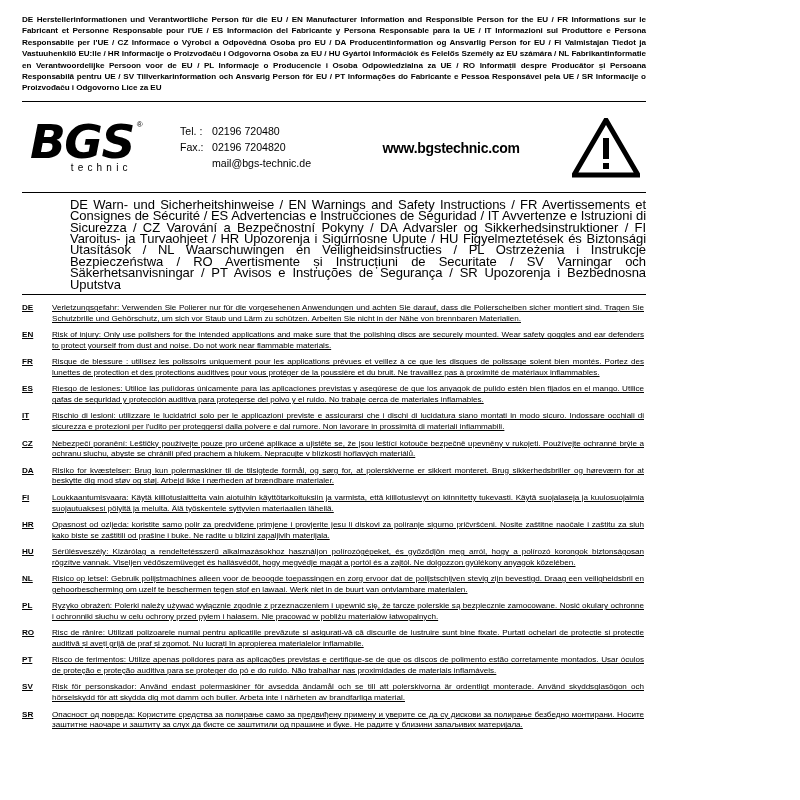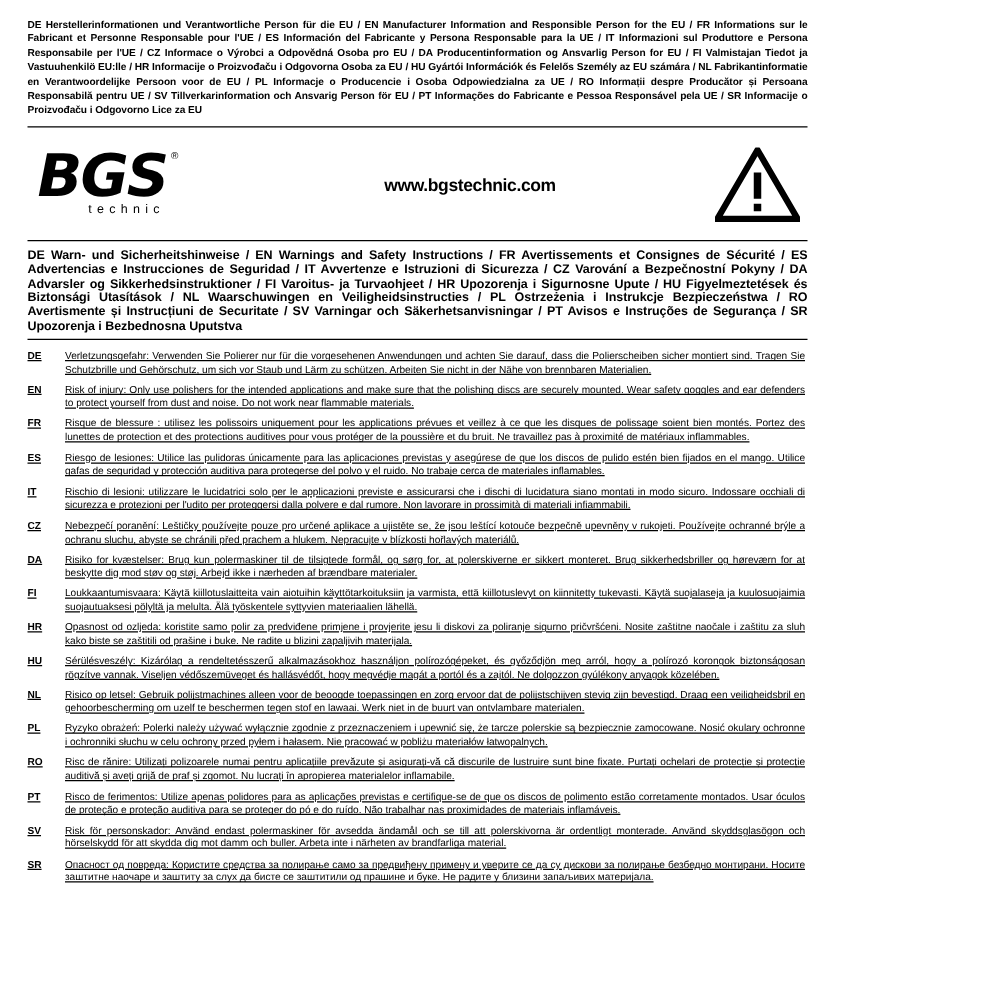--- a/index.html
+++ b/index.html
@@ -108,26 +108,27 @@
   }
   .warnsign {
     flex: 0 0 74px;
     display: flex;
     justify-content: flex-end;
     align-items: center;
     padding-right: 6px;
   }
   
   .headings {
-    font-size: 10px;
+    font-size: 13px;
     line-height: 11.4px;
-    font-weight: bold;
+    font-weight: normal;
     text-align: justify;
     padding: 6px 0 4px 0;
     letter-spacing: -0.05px;
+    margin-left: 48px;
   }
   
   .langtable {
     margin-top: 8px;
   }
   .langrow {
     display: flex;
     align-items: flex-start;
     margin-bottom: 5.5px;
     text-decoration: underline;
@@ -162,20 +163,34 @@
     <div class="logo-wrap">
       <div class="logo">
         <span class="logo-bgs">BGS</span>
         <span class="logo-reg">®</span>
         <span class="logo-bar"></span>
         <span class="logo-sub">technic</span>
       </div>
     </div>
 
 
+    <div class="contact">
+      <div class="row">
+        <span class="lbl">Tel. :</span>
+        <span>02196 720480</span>
+      </div>
+      <div class="row">
+        <span class="lbl">Fax.:</span>
+        <span>02196 7204820</span>
+      </div>
+      <div class="row">
+        <span class="lbl"></span>
+        <span>mail@bgs-technic.de</span>
+      </div>
+    </div>
 
     <div class="www">www.bgstechnic.com</div>
 
     <div class="warnsign">
       <svg width="68" height="60" viewBox="0 0 68 60" aria-hidden="true">
         <polygon points="34,2 66,57 2,57" fill="none" stroke="#000" stroke-width="5" stroke-linejoin="miter"></polygon>
         <rect x="31" y="20" width="6" height="21" fill="#000"></rect>
         <rect x="31" y="45" width="6" height="6" fill="#000"></rect>
       </svg>
     </div>
@@ -196,21 +211,21 @@
     <div class="langrow">
       <div class="langcode">EN</div>
       <div class="langtext">Risk of injury: Only use polishers for the intended applications and make sure that the polishing discs are securely mounted. Wear safety goggles and ear defenders to protect yourself from dust and noise. Do not work near flammable materials.</div>
     </div>
     <div class="langrow">
       <div class="langcode">FR</div>
       <div class="langtext">Risque de blessure : utilisez les polissoirs uniquement pour les applications prévues et veillez à ce que les disques de polissage soient bien montés. Portez des lunettes de protection et des protections auditives pour vous protéger de la poussière et du bruit. Ne travaillez pas à proximité de matériaux inflammables.</div>
     </div>
     <div class="langrow">
       <div class="langcode">ES</div>
-      <div class="langtext">Riesgo de lesiones: Utilice las pulidoras únicamente para las aplicaciones previstas y asegúrese de que los discos de pulido estén bien fijados en el mango. Utilice gafas de seguridad y protección auditiva para protegerse del polvo y el ruido. No trabaje cerca de materiales inflamables.</div>
+      <div class="langtext">Riesgo de lesiones: Utilice las pulidoras únicamente para las aplicaciones previstas y asegúrese de que los anyagok de pulido estén bien fijados en el mango. Utilice gafas de seguridad y protección auditiva para protegerse del polvo y el ruido. No trabaje cerca de materiales inflamables.</div>
     </div>
     <div class="langrow">
       <div class="langcode">IT</div>
       <div class="langtext">Rischio di lesioni: utilizzare le lucidatrici solo per le applicazioni previste e assicurarsi che i dischi di lucidatura siano montati in modo sicuro. Indossare occhiali di sicurezza e protezioni per l'udito per proteggersi dalla polvere e dal rumore. Non lavorare in prossimità di materiali infiammabili.</div>
     </div>
     <div class="langrow">
       <div class="langcode">CZ</div>
       <div class="langtext">Nebezpečí poranění: Leštičky používejte pouze pro určené aplikace a ujistěte se, že jsou leštící kotouče bezpečně upevněny v rukojeti. Používejte ochranné brýle a ochranu sluchu, abyste se chránili před prachem a hlukem. Nepracujte v blízkosti hořlavých materiálů.</div>
     </div>
     <div class="langrow">

